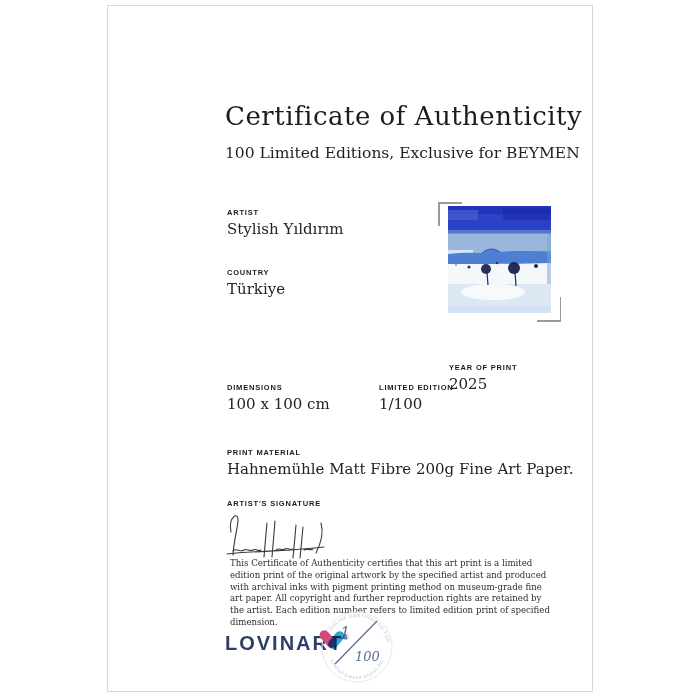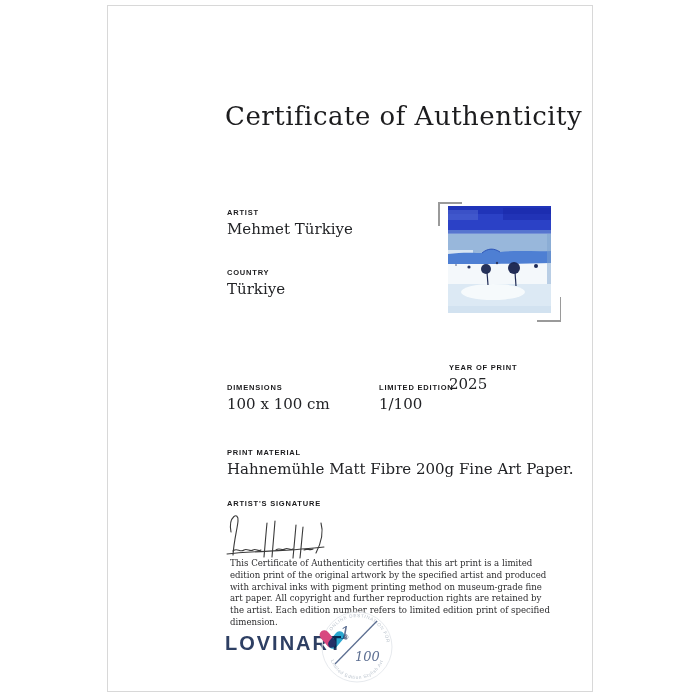--- a/index.html
+++ b/index.html
@@ -91,24 +91,25 @@
   .heart-svg { left: 211px; top: 622px; }
   .stamp-svg { left: 210px; top: 600px; }
 </style>
 </head>
 <body>
 
 <div class="canvas">
   <div class="page">
 
     <h1 class="abs title">Certificate of Authenticity</h1>
+    <div class="abs subtitle">100 Limited Editions, Exclusive for BEYMEN</div>
 
     <div class="abs field-artist">
       <div class="label">ARTIST</div>
-      <div class="value">Mehmet Türkiye</div>
+      <div class="value">Stylish Yıldırım</div>
     </div>
 
     <div class="abs field-country">
       <div class="label">COUNTRY</div>
       <div class="value">Türkiye</div>
     </div>
 
     <div class="abs artwork-wrap">
       <div class="bracket bracket-tl-h"></div>
       <div class="bracket bracket-tl-v"></div>

